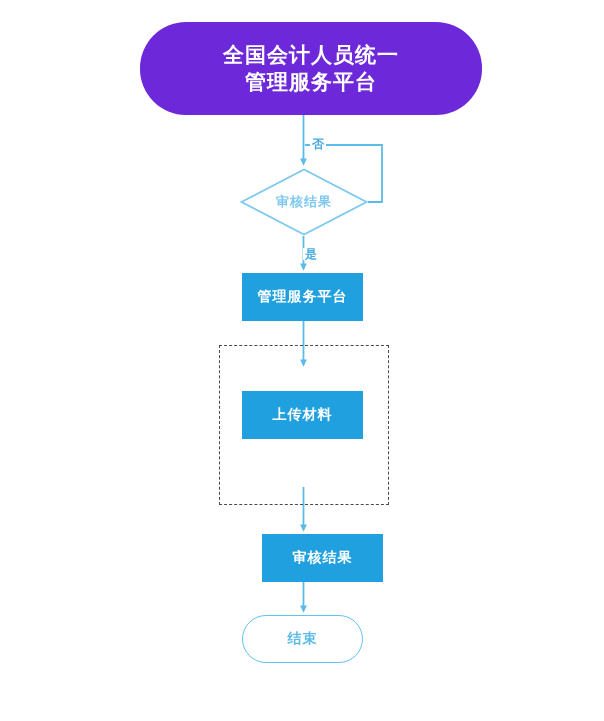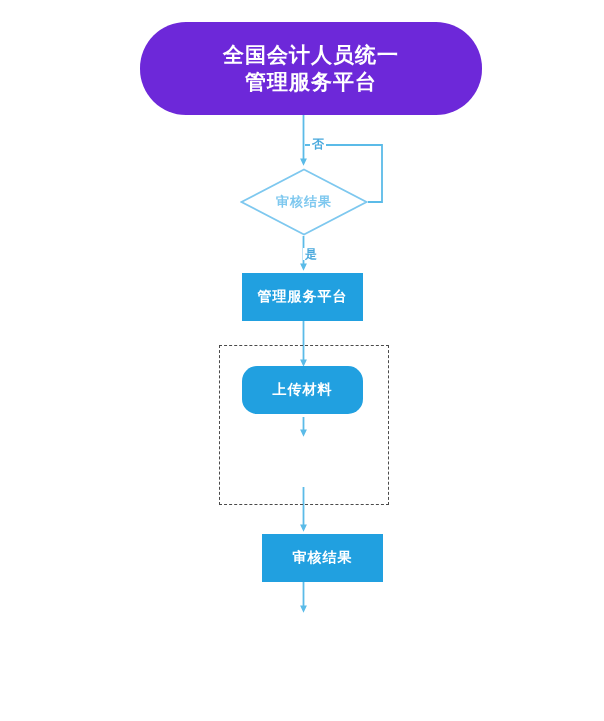--- a/index.html
+++ b/index.html
@@ -79,21 +79,21 @@
     left: 242px;
     width: 121px;
     height: 48px;
     background: #21a0e0;
     color: #ffffff;
     font-size: 14px;
     font-weight: 700;
     letter-spacing: 1px;
   }
   .node-process.p1 { top: 273px; }
-  .node-process.p2 { top: 366px; border-radius: 15px; }
+  .node-process.p2 { top: 391px; }
   .node-process.p3 { top: 439px; }
   .node-process.p4 { top: 534px; margin-left: 20px; }
 
   
   .node-end {
     left: 242px;
     top: 615px;
     width: 121px;
     height: 48px;
     background: #ffffff;
@@ -177,17 +177,20 @@
 
   <div class="node node-process p2">
     <span class="label">上传材料</span>
   </div>
 
 
   <div class="node node-process p4">
     <span class="label">审核结果</span>
   </div>
 
+  <div class="node node-end">
+    <span class="label">结束</span>
+  </div>
 
   <div class="edge-label no">否</div>
   <div class="edge-label yes">是</div>
 
 </div>
 
 </body></html>

